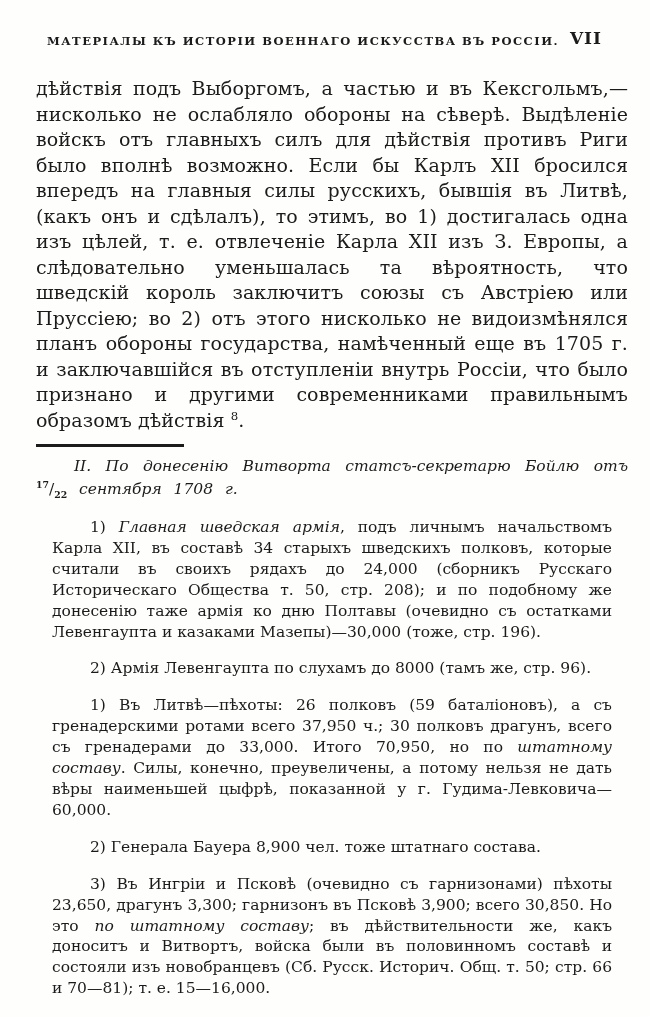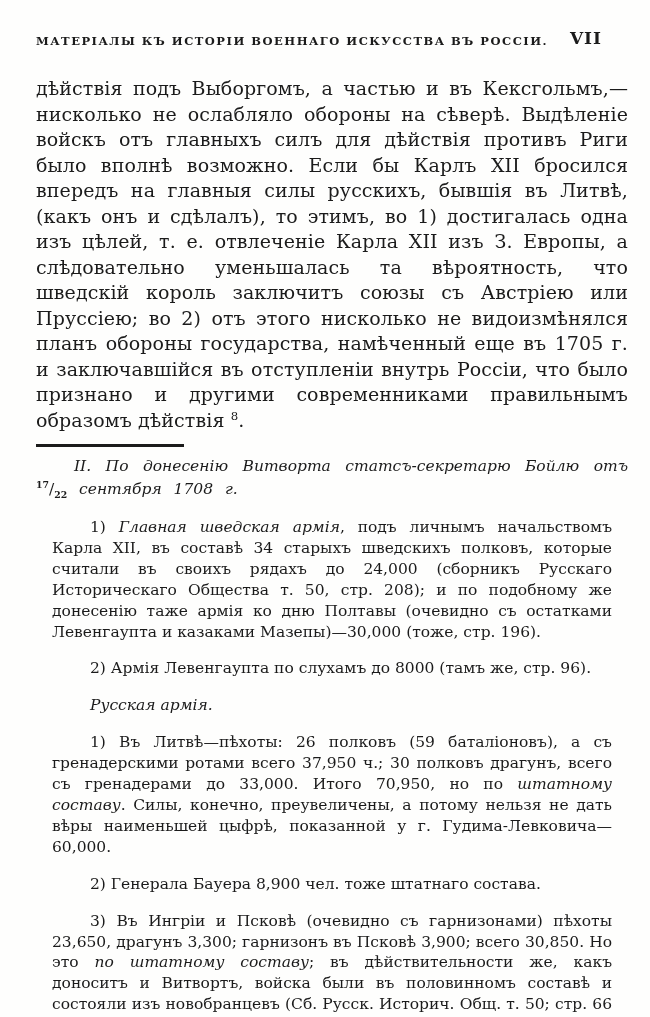--- a/index.html
+++ b/index.html
@@ -16,21 +16,21 @@
     font-family:"DejaVu Serif","Liberation Serif",serif;
     padding:34px 22px 0 36px;
     overflow:hidden;
   }
   .running-head{
     position:relative;
     height:22px;
   }
   .rh-title{
     display:block;
-    text-align:left;
+    text-align:center;
     padding-right:58px;
     font-size:11.5px;
     font-weight:bold;
     letter-spacing:1.5px;
     white-space:nowrap;
   }
   .rh-num{
     position:absolute;
     right:26px;top:-6px;
     font-size:17px;
@@ -92,20 +92,19 @@
 
   <p class="body-par"><span>дѣйствія подъ Выборгомъ, а частью и въ Кексгольмъ,— нисколько не ослабляло обороны на сѣверѣ. Выдѣленіе войскъ отъ главныхъ силъ для дѣйствія противъ Риги было вполнѣ возможно. Если бы Карлъ XII бросился впередъ на главныя силы русскихъ, бывшія въ Литвѣ, (какъ онъ и сдѣлалъ), то этимъ, во 1) достигалась одна изъ цѣлей, т. е. отвлеченіе Карла XII изъ З. Европы, а слѣдовательно уменьшалась та вѣроятность, что шведскій король заключитъ союзы съ Австріею или Пруссіею; во 2) отъ этого нисколько не видоизмѣнялся планъ обороны государства, намѣченный еще въ 1705 г. и заключавшійся въ отступленіи внутрь Россіи, что было признано и другими современниками правильнымъ образомъ дѣйствія </span><span class="sup">8</span><span>.</span></p>
 
   <div class="rule"></div>
 
   <p class="heading-par"><span class="it">II. По донесенію Витворта статсъ-секретарю Бойлю отъ </span><span class="frac"><sup>17</sup>/<sub>22</sub></span><span class="it"> сентября 1708 г.</span></p>
 
   <div class="notes">
     <p class="note-par"><span>1) </span><span class="it">Главная шведская армія</span><span>, подъ личнымъ начальствомъ Карла XII, въ составѣ 34 старыхъ шведскихъ полковъ, которые считали въ своихъ рядахъ до 24,000 (сборникъ Русскаго Историческаго Общества т. 50, стр. 208); и по подобному же донесенію таже армія ко дню Полтавы (очевидно съ остатками Левенгаупта и казаками Мазепы)—30,000 (тоже, стр. 196).</span></p>
     <p class="note-par"><span>2) Армія Левенгаупта по слухамъ до 8000 (тамъ же, стр. 96).</span></p>
-    <p class="note-par"><span class="it">Русская армія.</span></p>
     <p class="note-par"><span>1) Въ Литвѣ—пѣхоты: 26 полковъ (59 баталіоновъ), а съ гренадерскими ротами всего 37,950 ч.; 30 полковъ драгунъ, всего съ гренадерами до 33,000. Итого 70,950, но по </span><span class="it">штатному составу</span><span>. Силы, конечно, преувеличены, а потому нельзя не дать вѣры наименьшей цыфрѣ, показанной у г. Гудима-Левковича—60,000.</span></p>
     <p class="note-par"><span>2) Генерала Бауера 8,900 чел. тоже штатнаго состава.</span></p>
     <p class="note-par"><span>3) Въ Ингріи и Псковѣ (очевидно съ гарнизонами) пѣхоты 23,650, драгунъ 3,300; гарнизонъ въ Псковѣ 3,900; всего 30,850. Но это </span><span class="it">по штатному составу</span><span>; въ дѣйствительности же, какъ доноситъ и Витвортъ, войска были въ половинномъ составѣ и состояли изъ новобранцевъ (Сб. Русск. Историч. Общ. т. 50; стр. 66 и 70—81); т. е. 15—16,000.</span></p>
     <p class="note-par"><span>Но при всемъ томъ выдѣленіе 8,000 на Выборгъ и для демонстрирующаго отряда на Кексгольмъ—было возможно.</span></p>
 
   </div>
 </div>
 
 </body></html>

